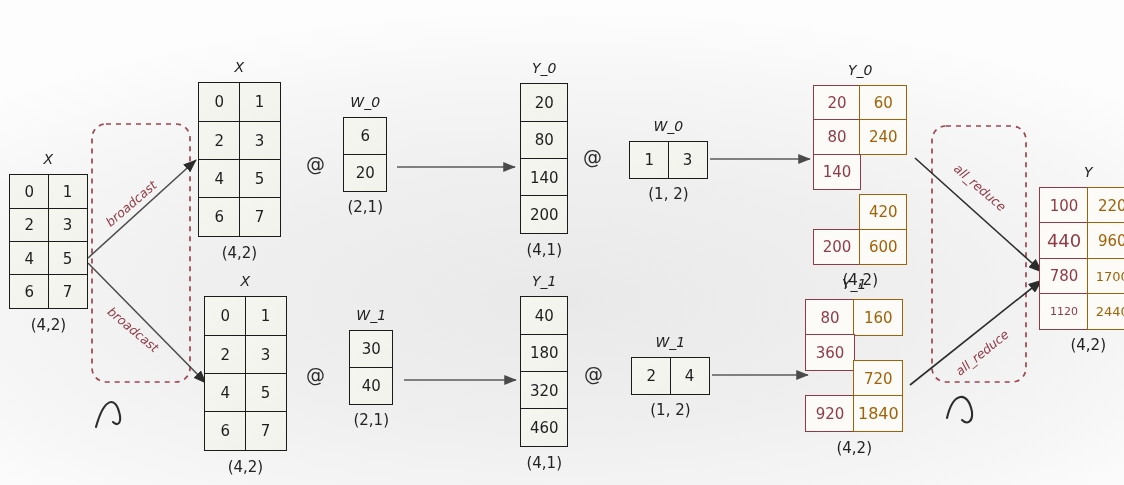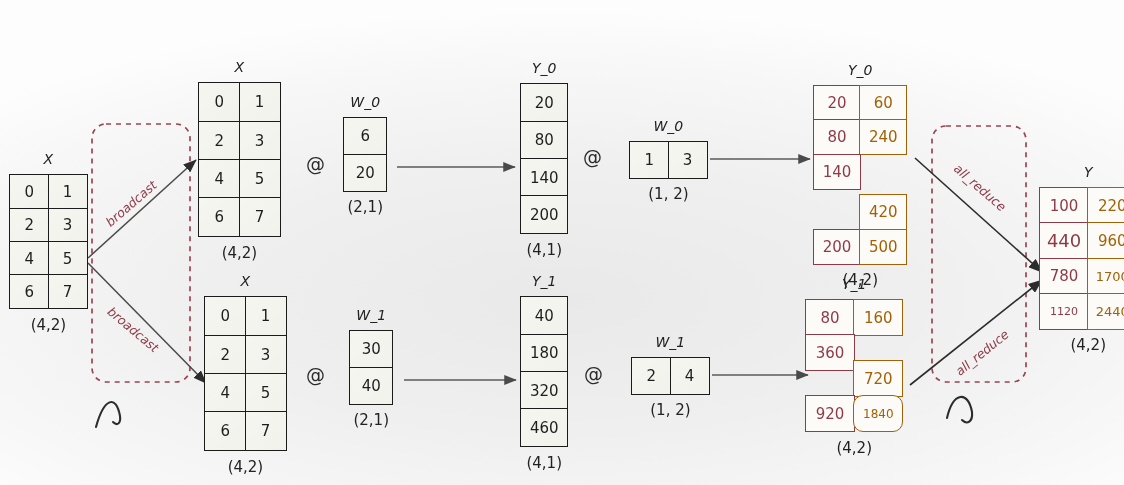--- a/index.html
+++ b/index.html
@@ -256,38 +256,38 @@
       <div class="mrow">
         <div class="cell c-red" style="width: 48px; height: 36px; font-size: 15px;">80</div>
         <div class="cell c-gold" style="width: 48px; height: 36px; font-size: 15px;">240</div>
       </div>
       <div class="mrow">
         <div class="cell c-red" style="width: 48px; height: 36px; font-size: 15px;">140</div>
         <div class="cell c-gold" style="width: 48px; height: 36px; font-size: 15px; margin-top: 40px;">420</div>
       </div>
       <div class="mrow">
         <div class="cell c-red" style="width: 48px; height: 36px; font-size: 15px;">200</div>
-        <div class="cell c-gold" style="width: 48px; height: 36px; font-size: 15px;">500</div>
+        <div class="cell c-gold" style="width: 48px; height: 36px; font-size: 15px;">600</div>
       </div>
     <div class="mlabel mname">Y_0</div>
     <div class="mlabel mdim">(4,2)</div>
   </div>
 
   <div class="mat colmat" id="m-y1-out" style="left:806px;top:300px;">
       <div class="mrow">
         <div class="cell c-red" style="width: 50px; height: 37px; font-size: 15px;">80</div>
         <div class="cell c-gold" style="width: 50px; height: 37px; font-size: 15px;">160</div>
       </div>
       <div class="mrow">
         <div class="cell c-red" style="width: 50px; height: 37px; font-size: 15px;">360</div>
         <div class="cell c-gold" style="width: 50px; height: 37px; font-size: 15px; margin-top: 25px;">720</div>
       </div>
       <div class="mrow">
         <div class="cell c-red" style="width: 50px; height: 37px; font-size: 15px;">920</div>
-        <div class="cell c-gold" style="width: 50px; height: 37px; font-size: 12px; border-radius: 10px;">1840</div>
+        <div class="cell c-gold" style="width: 50px; height: 37px; font-size: 16px;">1840</div>
       </div>
     <div class="mlabel mname">Y_1</div>
     <div class="mlabel mdim">(4,2)</div>
   </div>
 
   <div class="mat colmat" id="m-y-final" style="left:1040px;top:188px;">
       <div class="mrow">
         <div class="cell c-red" style="width: 50px; height: 37px; font-size: 15px;">100</div>
         <div class="cell c-gold" style="width: 50px; height: 37px; font-size: 15px;">220</div>
       </div>

